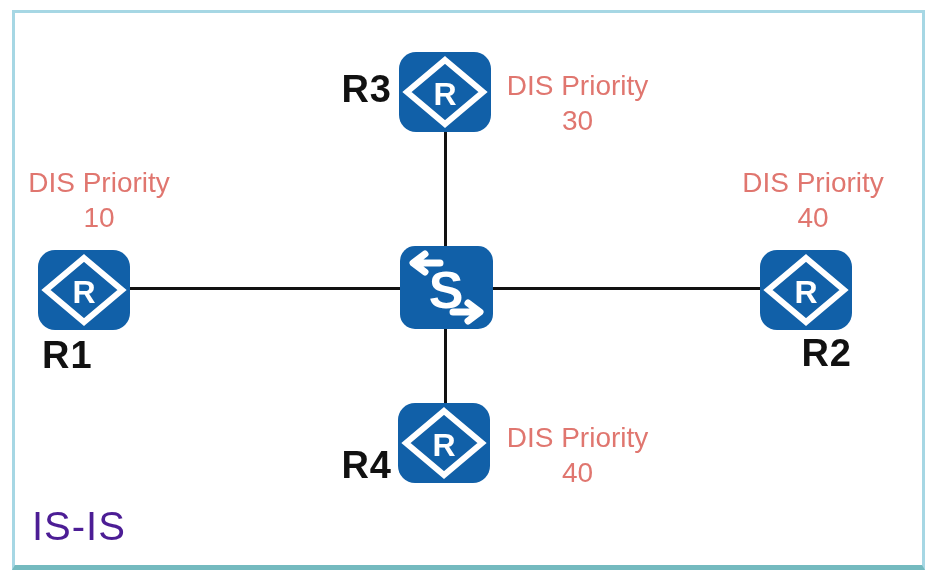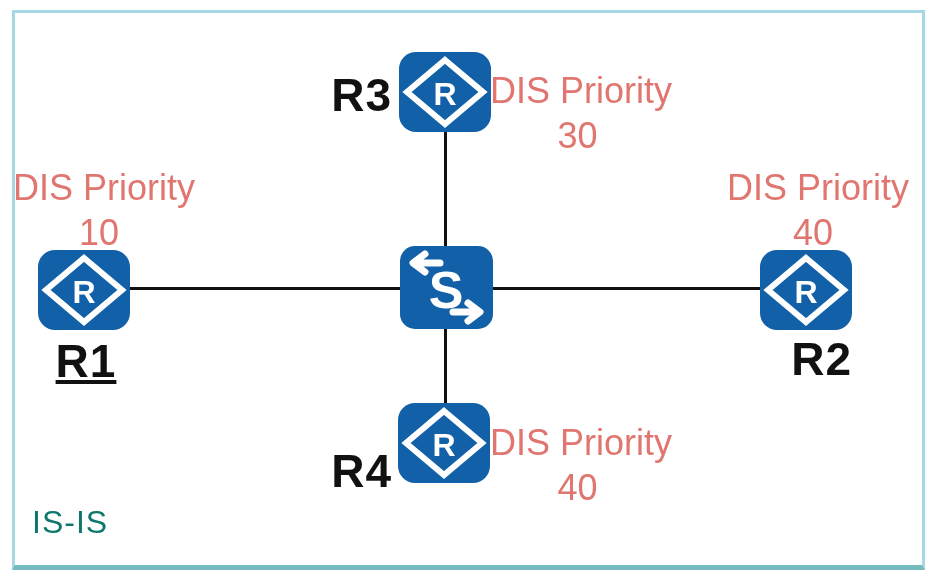--- a/index.html
+++ b/index.html
@@ -22,41 +22,41 @@
   }
   .router-node { width:92px; height:80px; }
   .switch-node { width:93px; height:83px; left:400px; top:246px; border-radius:15px; }
 
   .router-r1 { left:38px;  top:250px; }
   .router-r2 { left:760px; top:250px; }
   .router-r3 { left:399px; top:52px;  }
   .router-r4 { left:398px; top:403px; }
 
   .node-label {
-    position:absolute; color:#111111; font-size:46px; font-weight:600;
+    position:absolute; color:#111111; font-size:38px; font-weight:600;
     z-index:3; letter-spacing:1px;
   }
-  .label-r1 { left:42px;  top:334px; width:88px; text-align:center;text-decoration:underline; }
+  .label-r1 { left:42px;  top:334px; width:88px; text-align:left; }
   .label-r2 { left:764px; top:332px; width:88px; text-align:right; }
   .label-r3 { left:322px; top:68px;  width:70px; text-align:right; }
   .label-r4 { left:322px; top:420px; width:70px; text-align:right;margin-top:24px; }
 
   .priority {
-    position:absolute; color:#e0766f; font-size:36px; line-height:1.25;
+    position:absolute; color:#e0766f; font-size:28px; line-height:1.25;
     text-align:center; z-index:3; white-space:nowrap;
   }
   .priority .val { display:block; }
   .prio-r1 { left:13px;  top:165px; width:172px; }
   .prio-r2 { left:727px; top:165px; width:172px; }
   .prio-r3 { left:490px; top:68px;  width:175px; }
   .prio-r4 { left:490px; top:420px; width:175px; }
 
   .diagram-title {
-    position:absolute; left:32px; top:504px; color:#0f766e;
-    font-size:32px; z-index:3; letter-spacing:1px;
+    position:absolute; left:32px; top:504px; color:#4c1d95;
+    font-size:40px; z-index:3; letter-spacing:1px;
   }
   svg { display:block; }
 </style>
 </head>
 <body>
 
 <div class="canvas">
   <div class="frame"></div>
 
   <div class="link h"></div>

